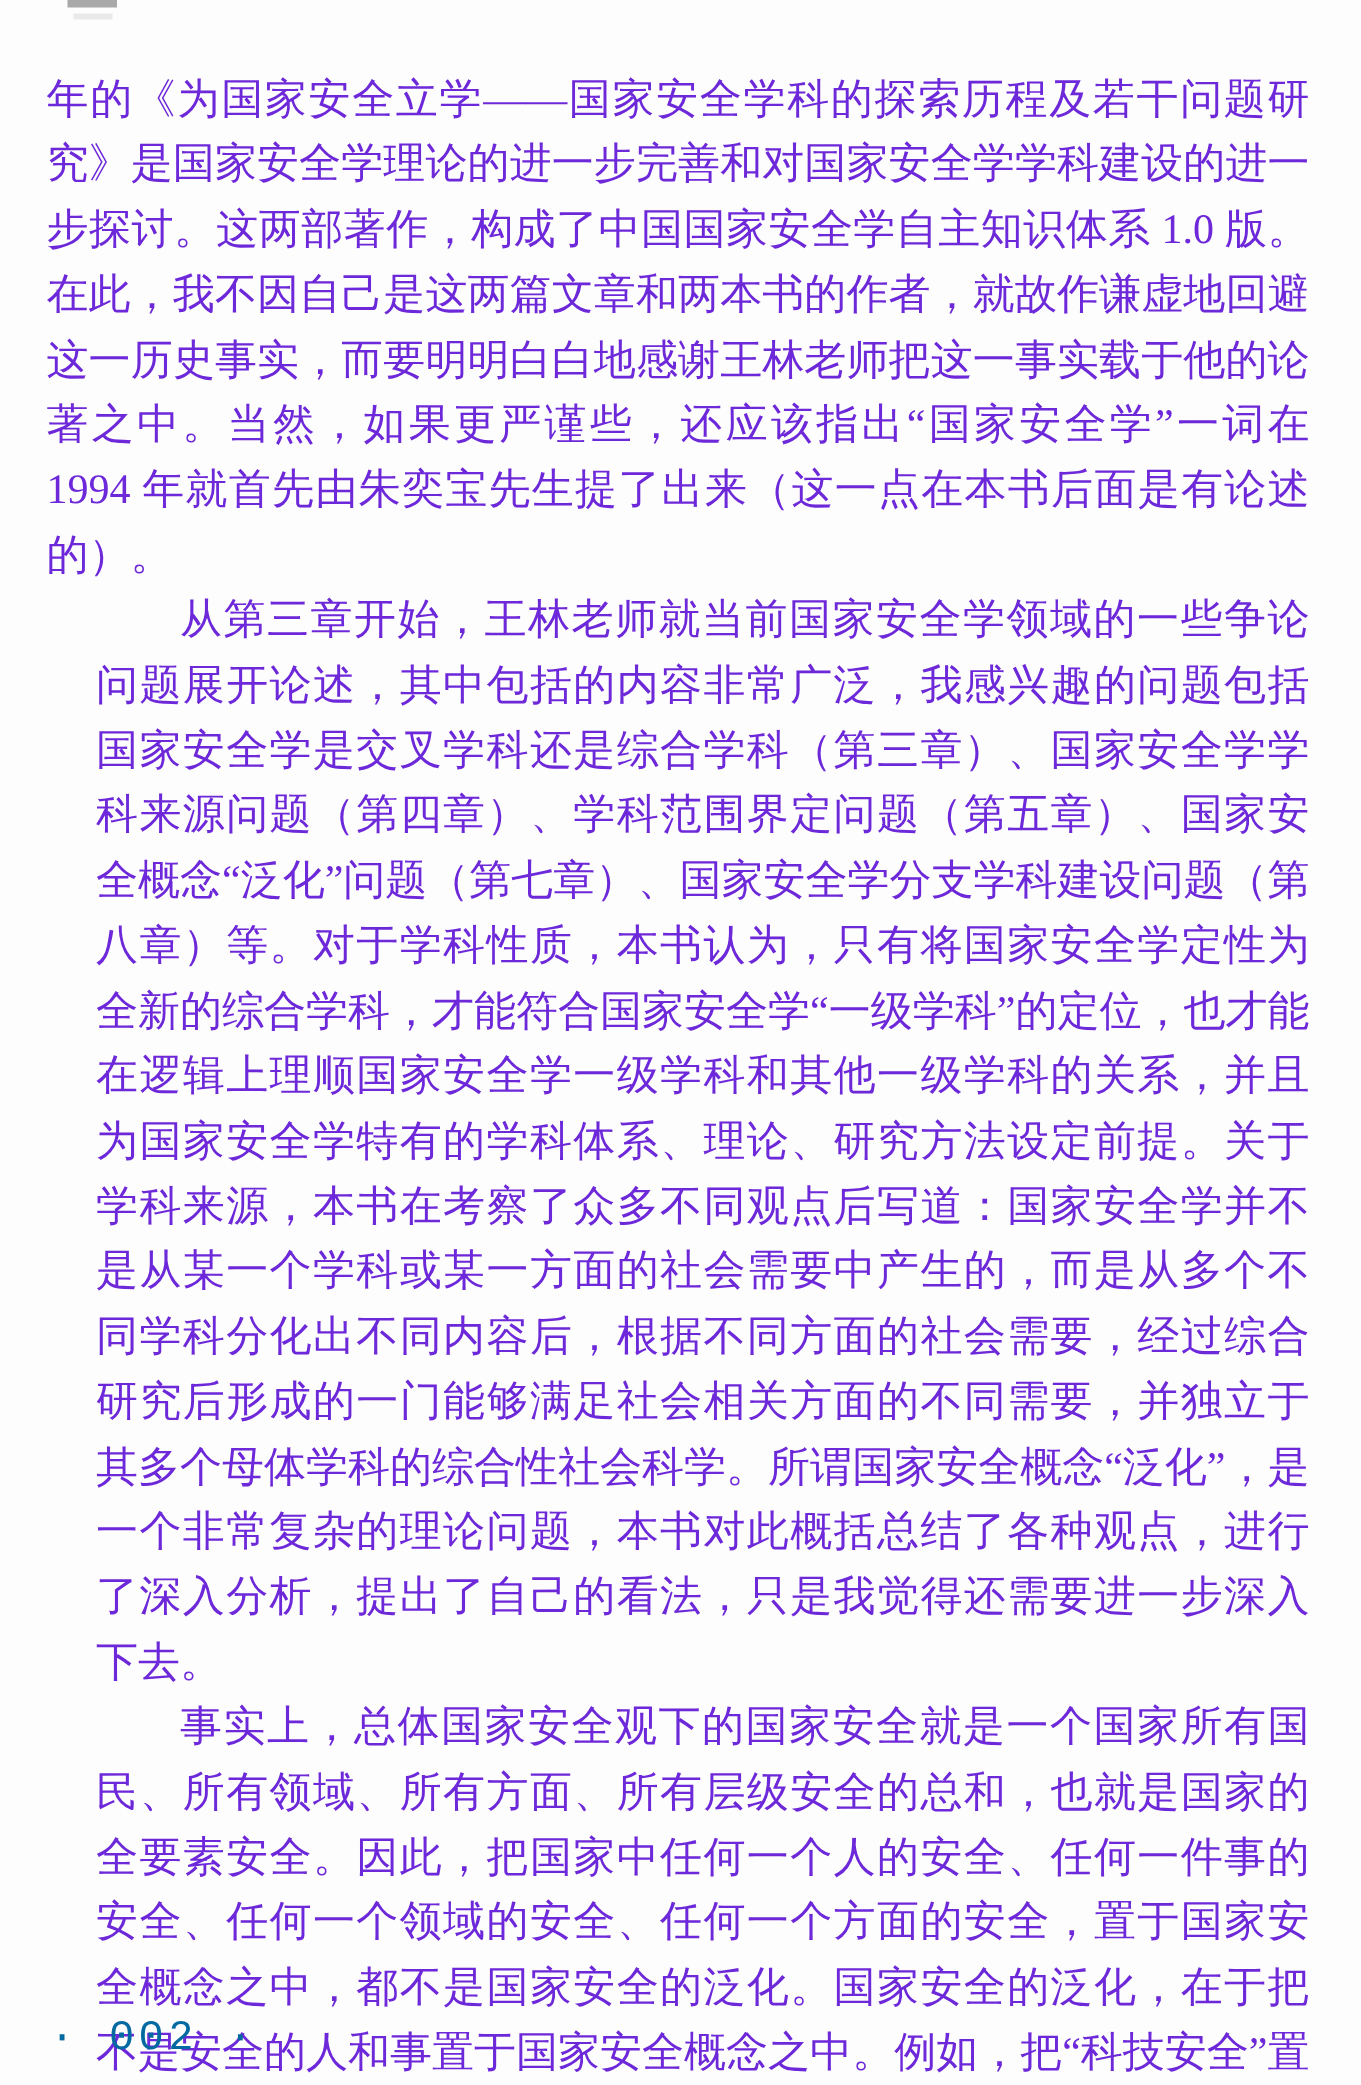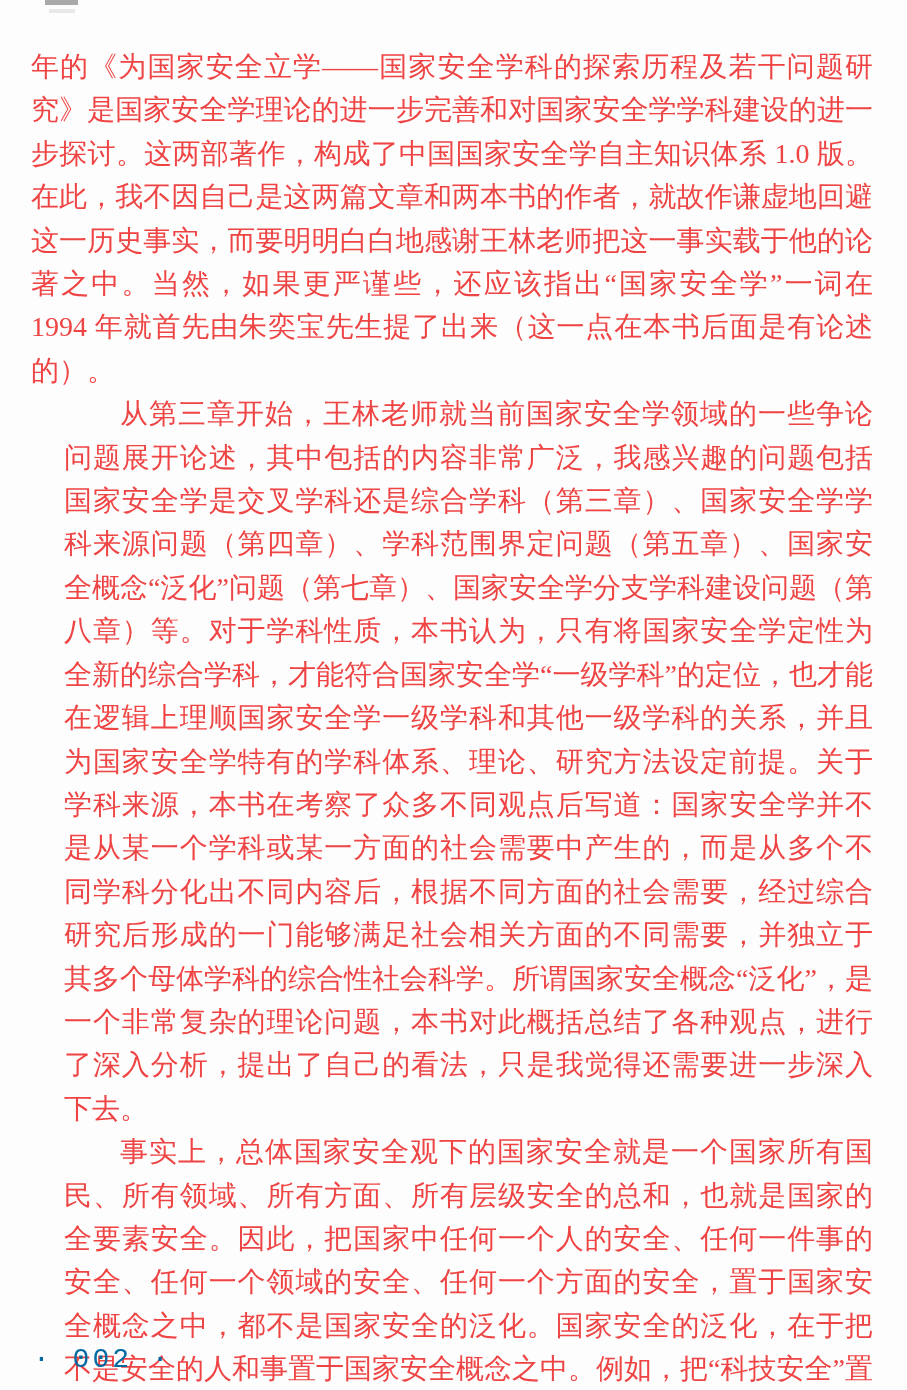--- a/index.html
+++ b/index.html
@@ -35,21 +35,21 @@
     position: absolute;
     left: 31px;
     top: 45px;
     width: 842px;
   }
   .para {
     margin: 0;
     font-size: 28px;
     line-height: 43.4px;
     text-align: justify;
-    color: #ef4444;
+    color: #6d28d9;
     letter-spacing: 0;
   }
   .para.indent {
     text-indent: 2em;
     margin-left: 33px;
   }
   .footer {
     position: absolute;
     left: 33px;
     top: 1344px;

